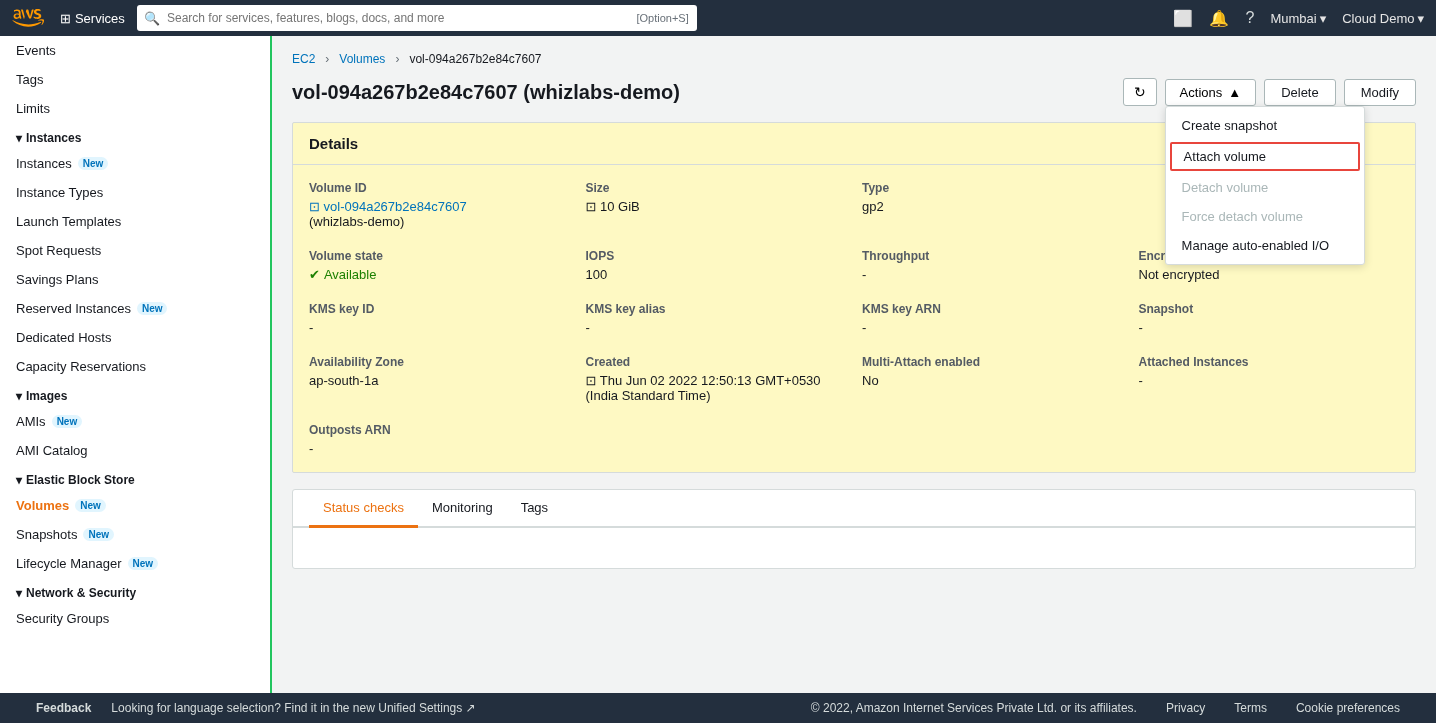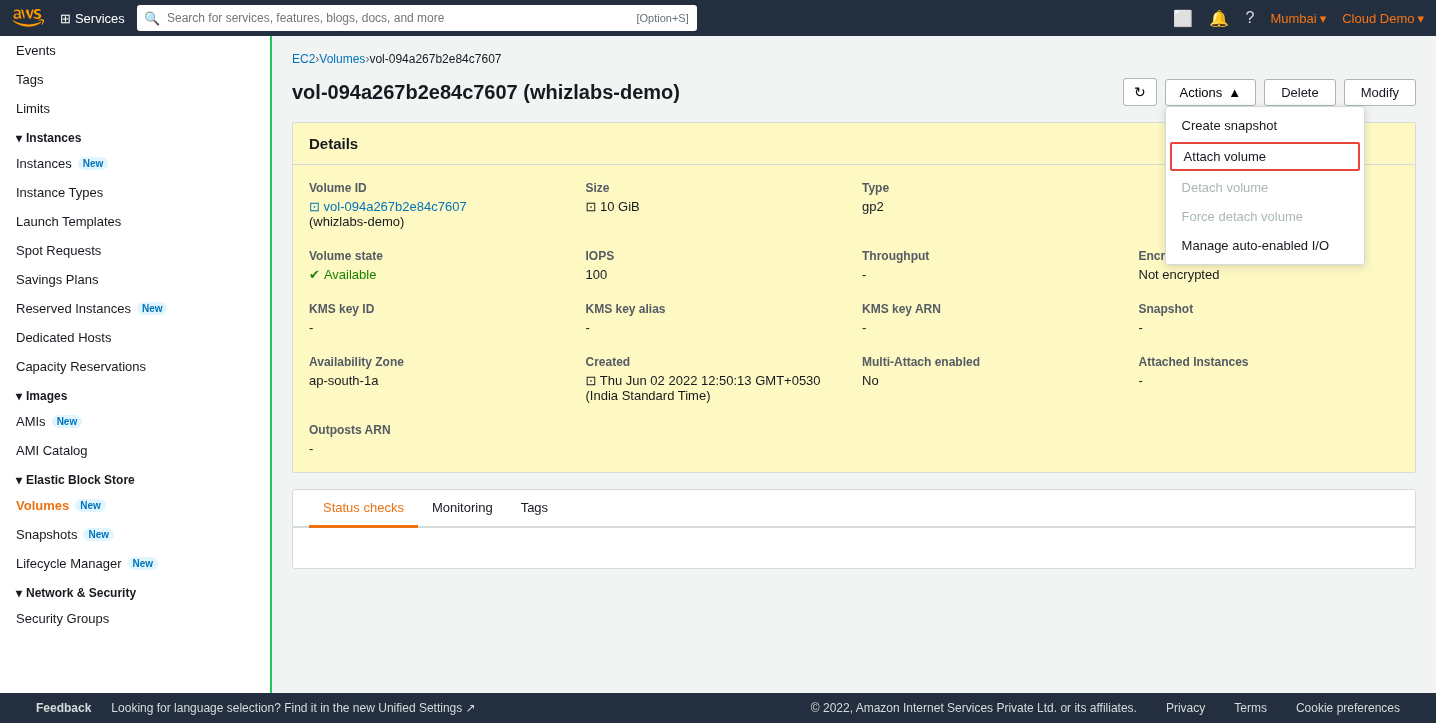--- a/index.html
+++ b/index.html
@@ -45,21 +45,21 @@
     }
     .nav-search-shortcut {
       font-size: 11px; color: #687078; white-space: nowrap;
     }
     .nav-right {
       margin-left: auto;
       display: flex; align-items: center; gap: 16px;
     }
     .nav-icon { color: #d5dbdb; font-size: 16px; cursor: pointer; }
     .nav-region, .nav-account {
-      color: #f97316; font-size: 13px; cursor: pointer;
+      color: #e5e5e5; font-size: 13px; cursor: pointer;
       display: flex; align-items: center; gap: 3px;
     }
 
     
     .app-layout {
       display: flex;
       margin-top: 36px;
       height: calc(100vh - 36px);
     }
 
@@ -100,21 +100,21 @@
     
     .main-content {
       flex: 1;
       overflow-y: auto;
       padding: 16px 20px;
       position: relative;
     }
 
     
     .breadcrumb {
-      display: flex; align-items: center; gap: 0;
+      display: flex; align-items: center; gap: 10px;
       font-size: 12px;
       margin-bottom: 12px;
     }
     .breadcrumb a { color: #0073bb; text-decoration: none; }
     .breadcrumb-sep { color: #687078; }
 
     
     .page-header {
       display: flex; align-items: center; justify-content: space-between;
       margin-bottom: 16px;

